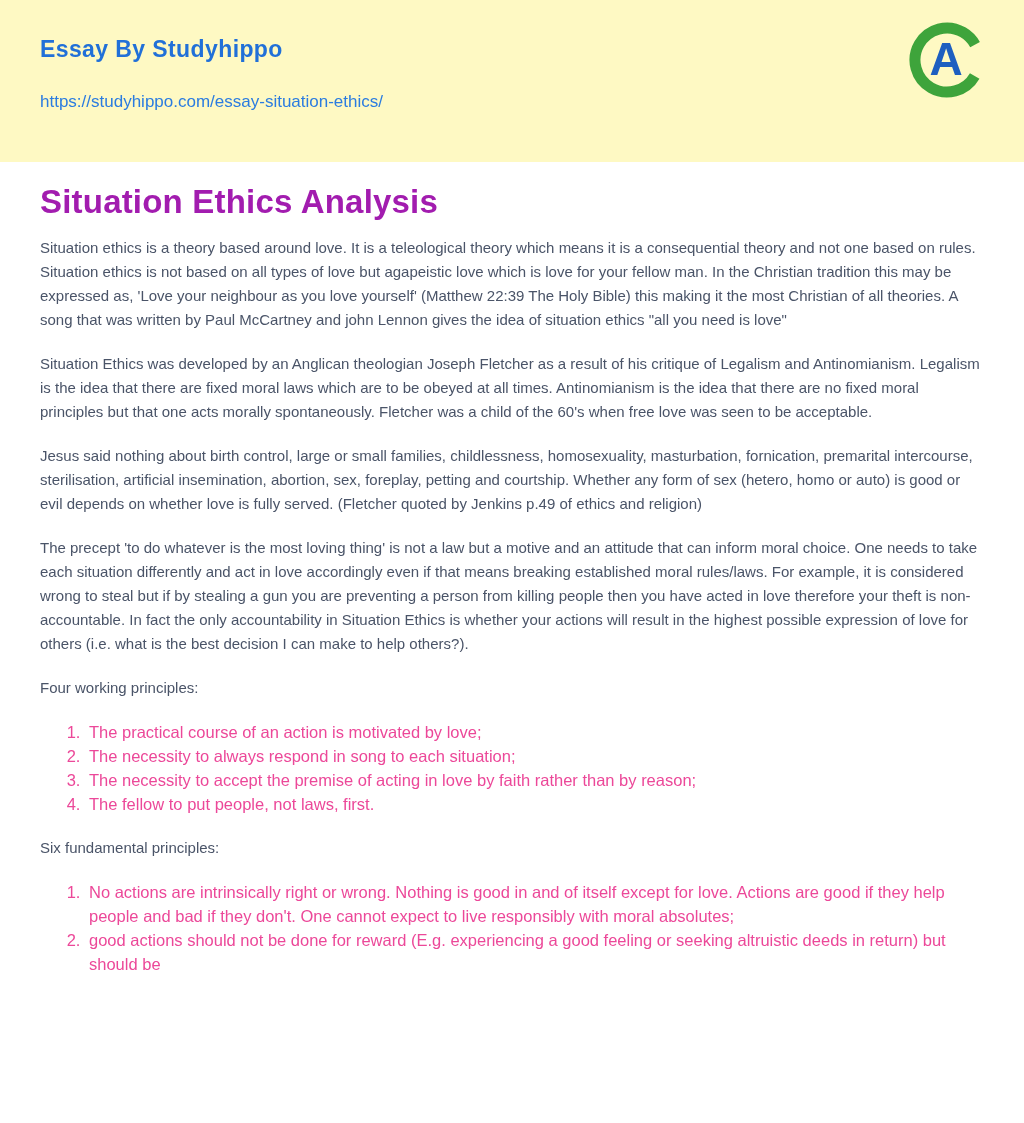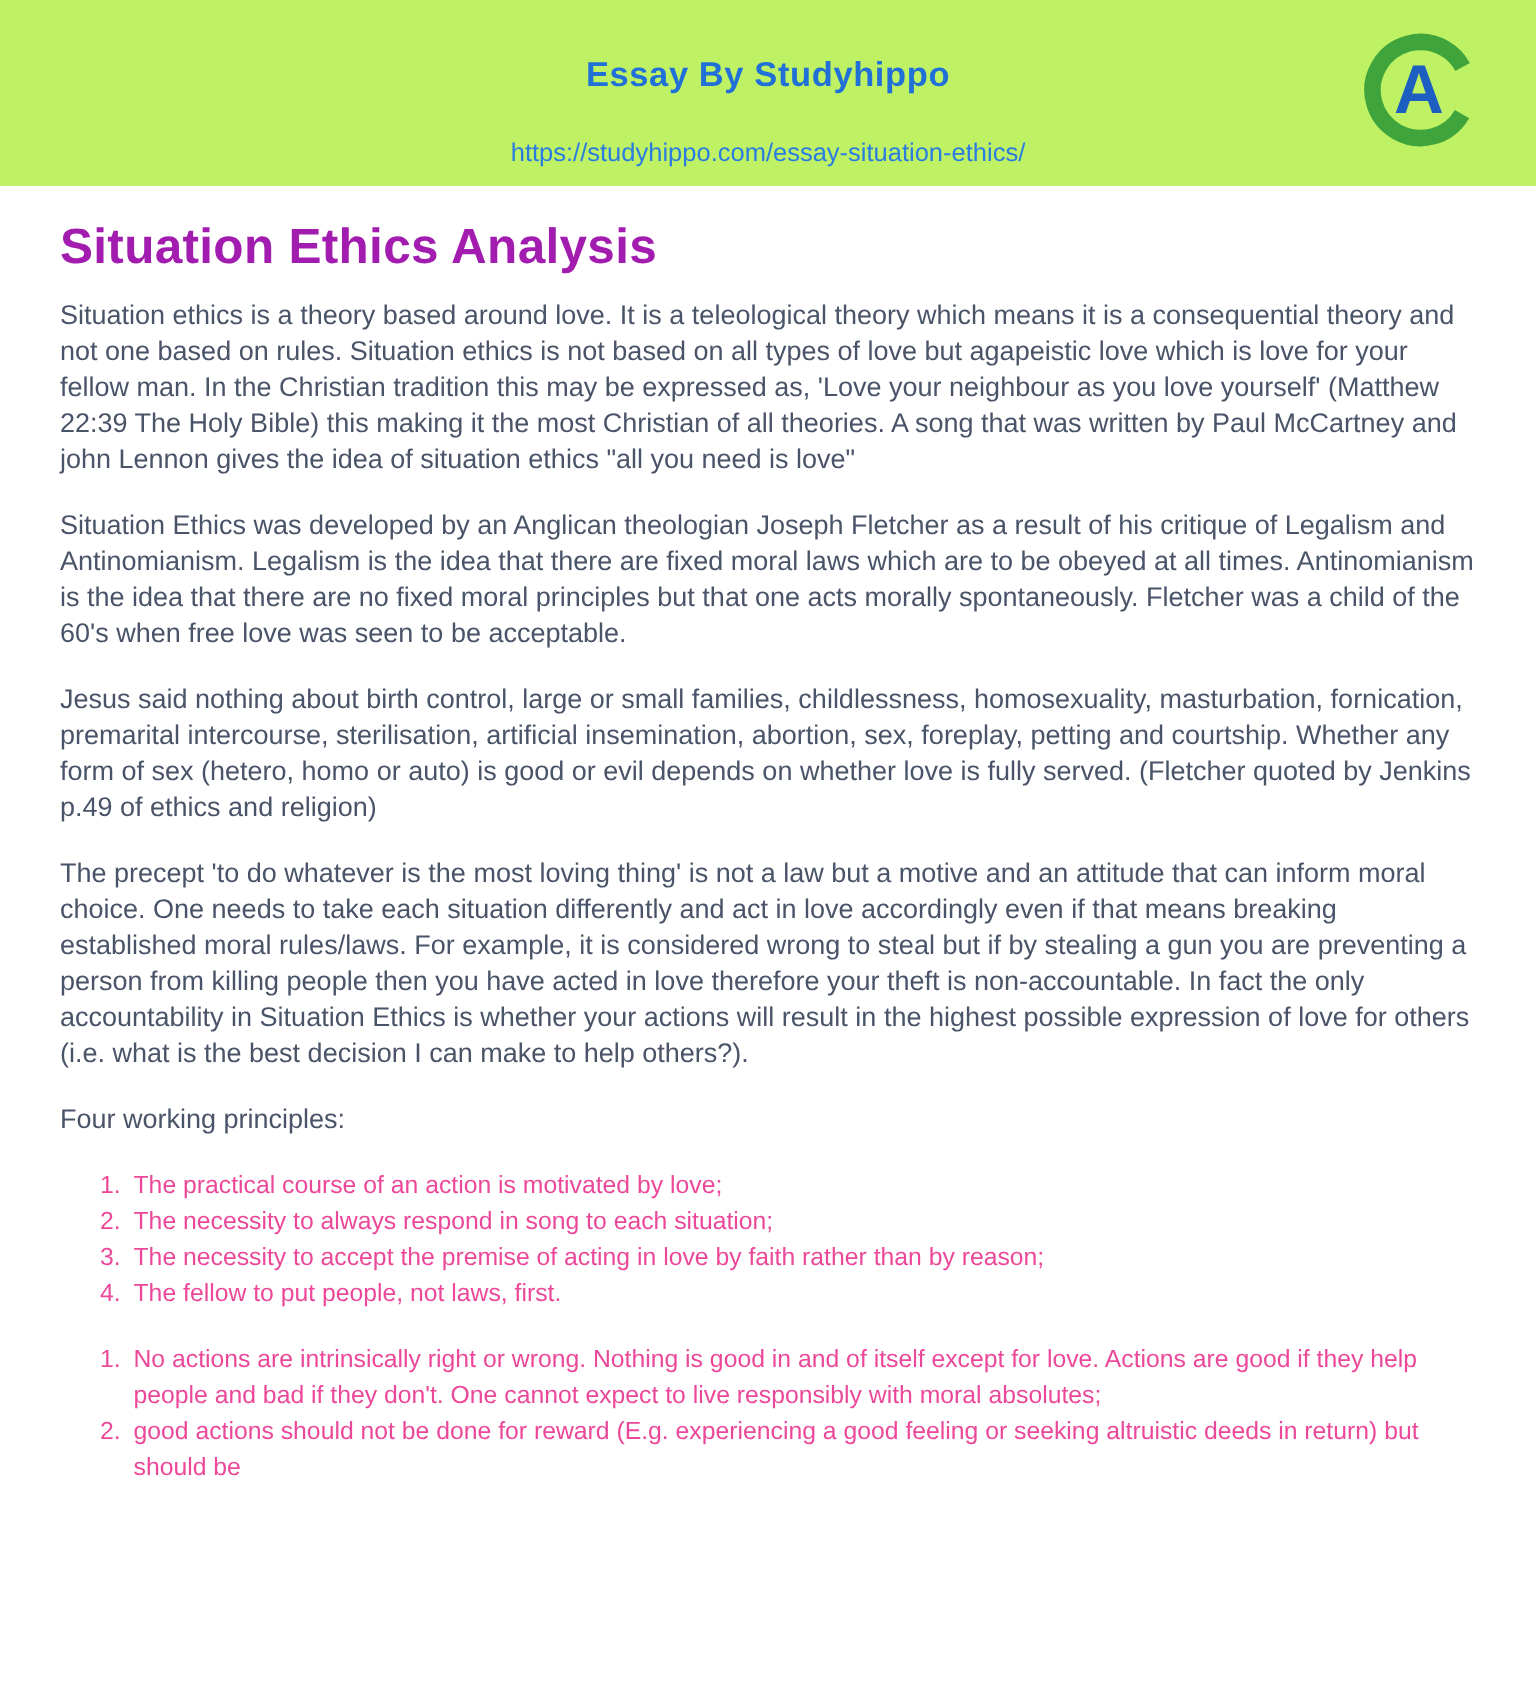--- a/index.html
+++ b/index.html
@@ -5,25 +5,24 @@
   * { margin: 0; padding: 0; box-sizing: border-box; }
   html, body { width: 1024px; }
   body {
     height: 1123px;
     overflow: hidden;
     background: #ffffff;
     font-family: "Liberation Sans", "DejaVu Sans", sans-serif;
     -webkit-font-smoothing: antialiased;
   }
   .header {
-    background: #bef264;
-    height: 124px;
+    background: #fef9c3;
+    height: 162px;
     padding: 36px 40px 0;
     position: relative;
-    text-align: center;
   }
   .site-title {
     color: #2170d8;
     font-size: 23px;
     font-weight: 700;
     letter-spacing: 0.4px;
   }
   .site-url {
     display: inline-block;
     margin-top: 29px;
@@ -42,21 +41,21 @@
   .main { padding: 21px 40px 0; }
   .article-title {
     color: #a21caf;
     font-size: 33px;
     font-weight: 700;
     letter-spacing: 0.2px;
     margin-bottom: 15px;
   }
   .para, .list-heading {
     color: #4a5468;
-    font-size: 18px;
+    font-size: 15px;
     line-height: 24px;
     margin-bottom: 20px;
   }
   ol.principles {
     margin: 0 0 20px 0;
     padding-left: 45px;
     color: #ec4899;
     font-size: 16.5px;
     line-height: 24px;
   }
@@ -85,17 +84,18 @@
   <p class="para">The precept 'to do whatever is the most loving thing' is not a law but a motive and an attitude that can inform moral choice. One needs to take each situation differently and act in love accordingly even if that means breaking established moral rules/laws. For example, it is considered wrong to steal but if by stealing a gun you are preventing a person from killing people then you have acted in love therefore your theft is non-accountable. In fact the only accountability in Situation Ethics is whether your actions will result in the highest possible expression of love for others (i.e. what is the best decision I can make to help others?).</p>
 
   <p class="list-heading">Four working principles:</p>
   <ol class="principles">
     <li>The practical course of an action is motivated by love;</li>
     <li>The necessity to always respond in song to each situation;</li>
     <li>The necessity to accept the premise of acting in love by faith rather than by reason;</li>
     <li>The fellow to put people, not laws, first.</li>
   </ol>
 
+  <p class="list-heading">Six fundamental principles:</p>
   <ol class="principles">
     <li>No actions are intrinsically right or wrong. Nothing is good in and of itself except for love. Actions are good if they help people and bad if they don't. One cannot expect to live responsibly with moral absolutes;</li>
     <li>good actions should not be done for reward (E.g. experiencing a good feeling or seeking altruistic deeds in return) but should be</li>
   </ol>
 </main>
 
 </body></html>

